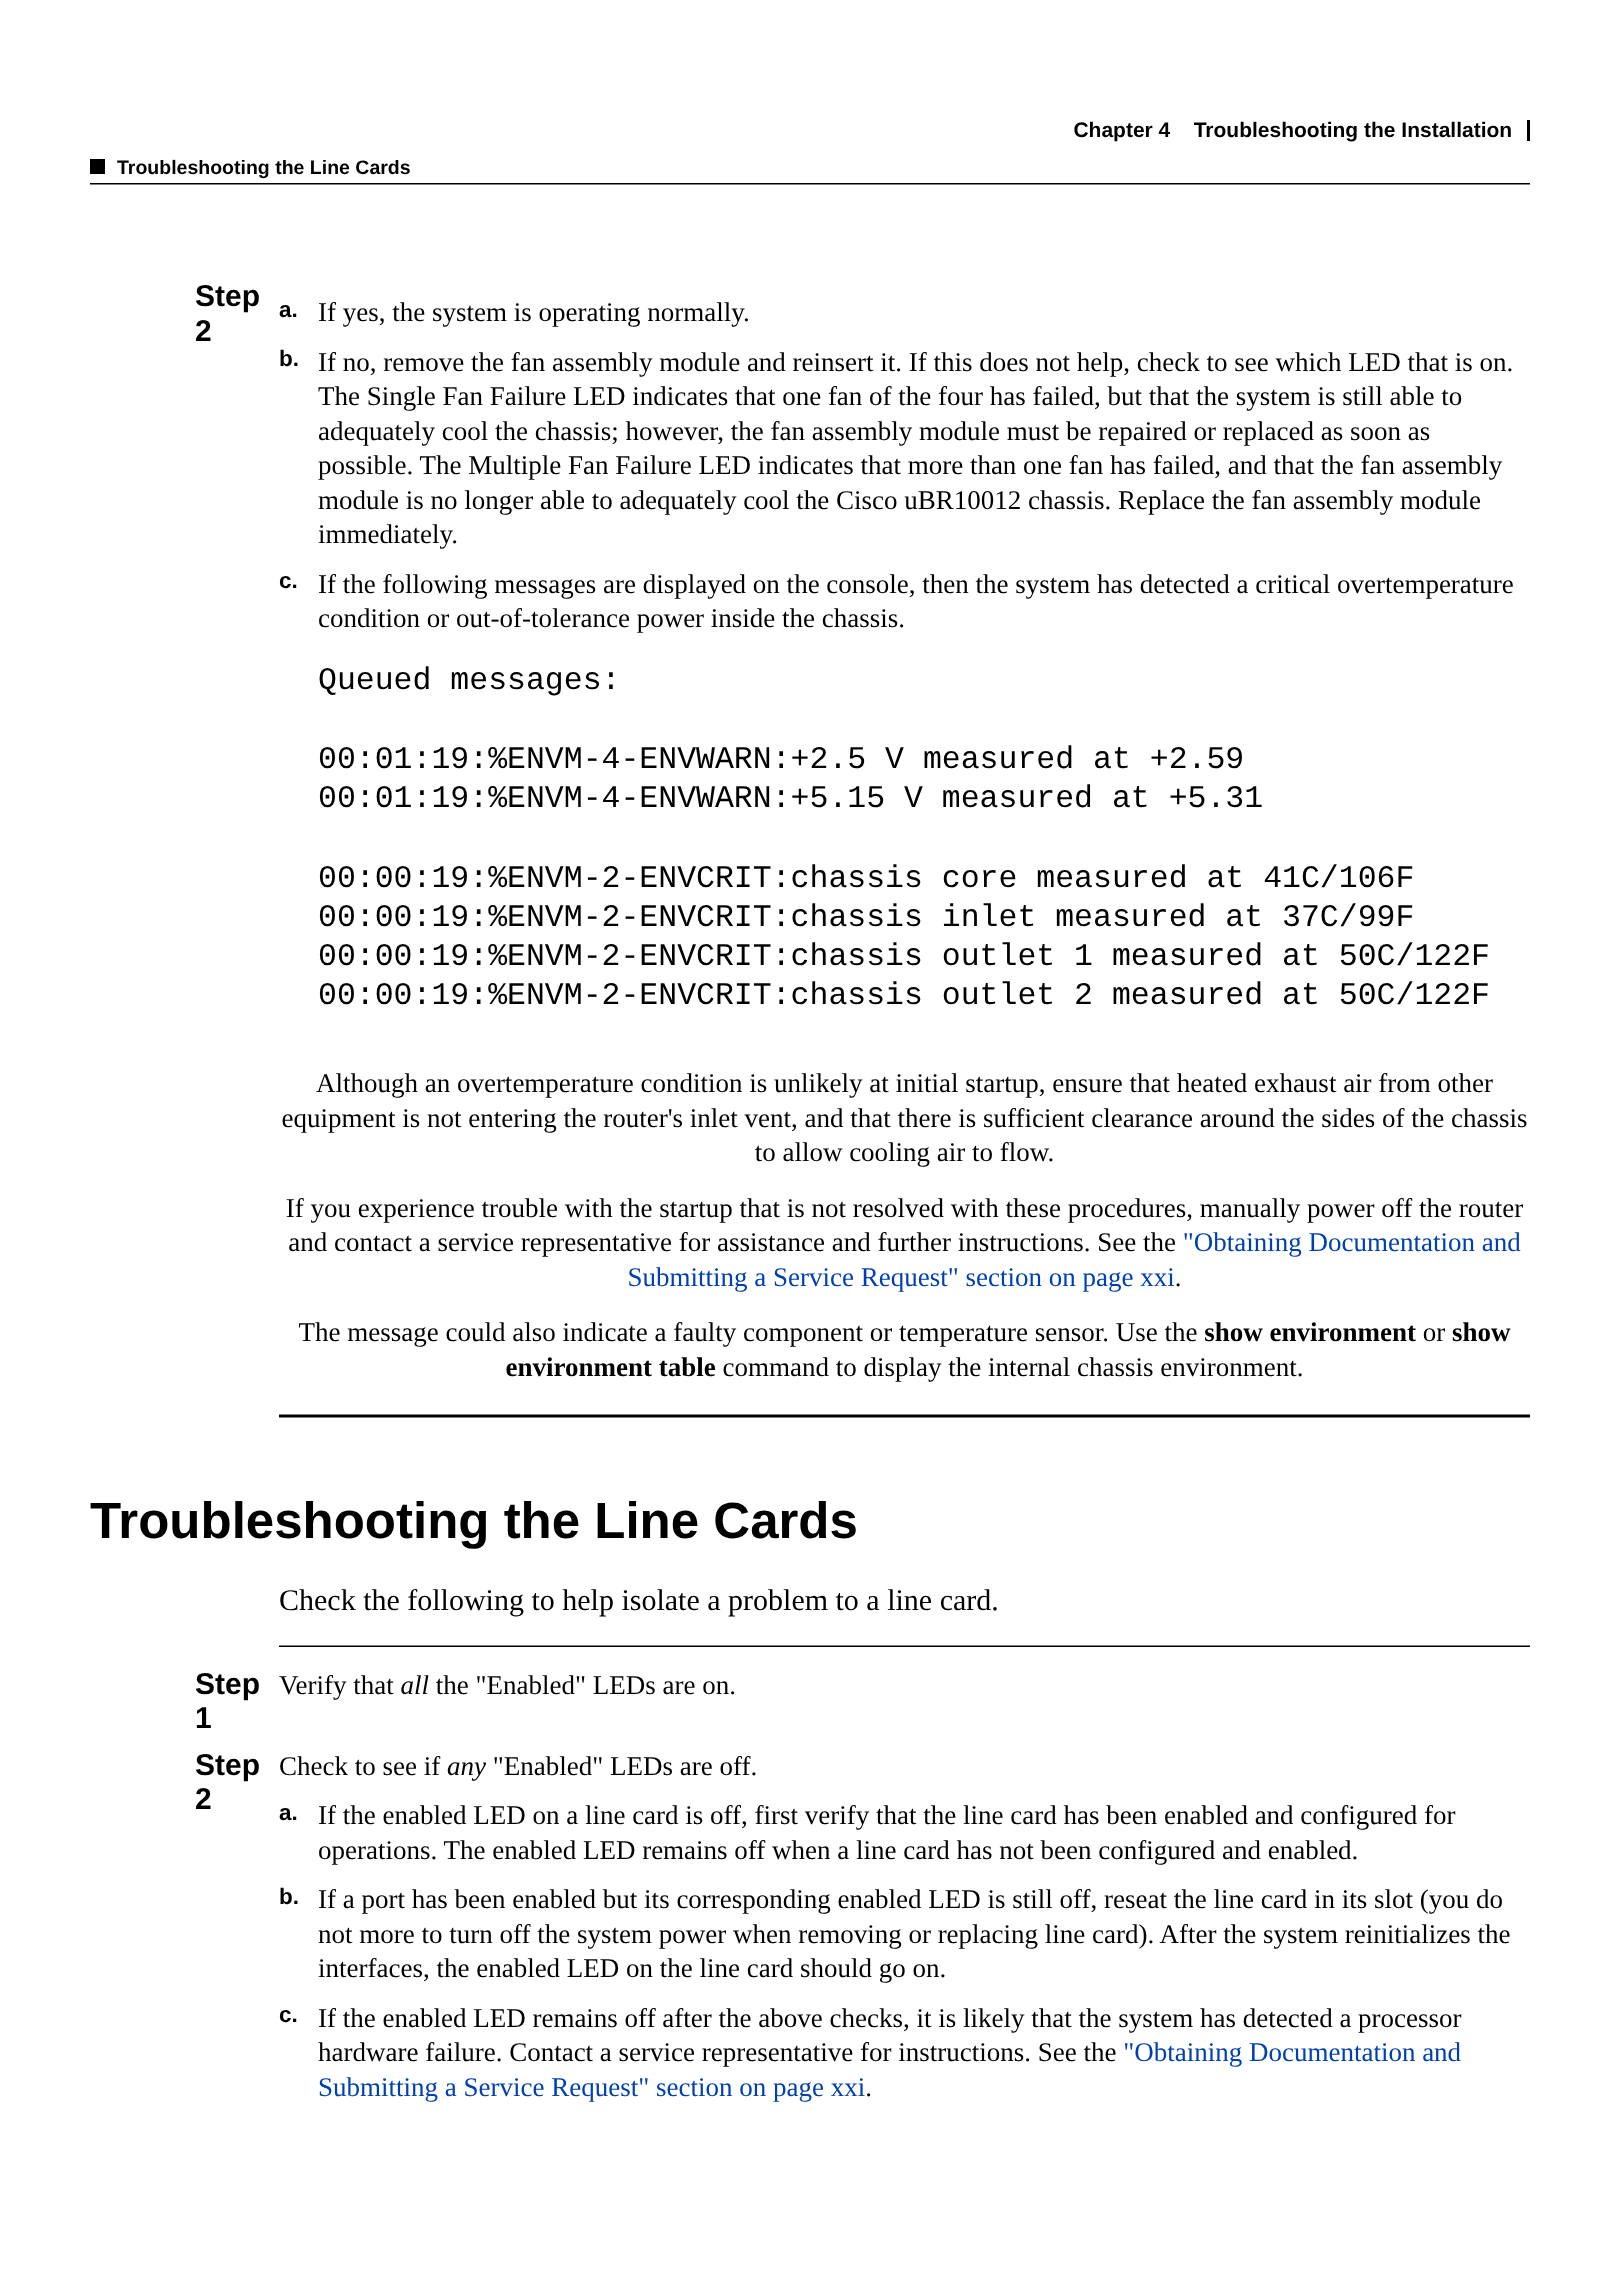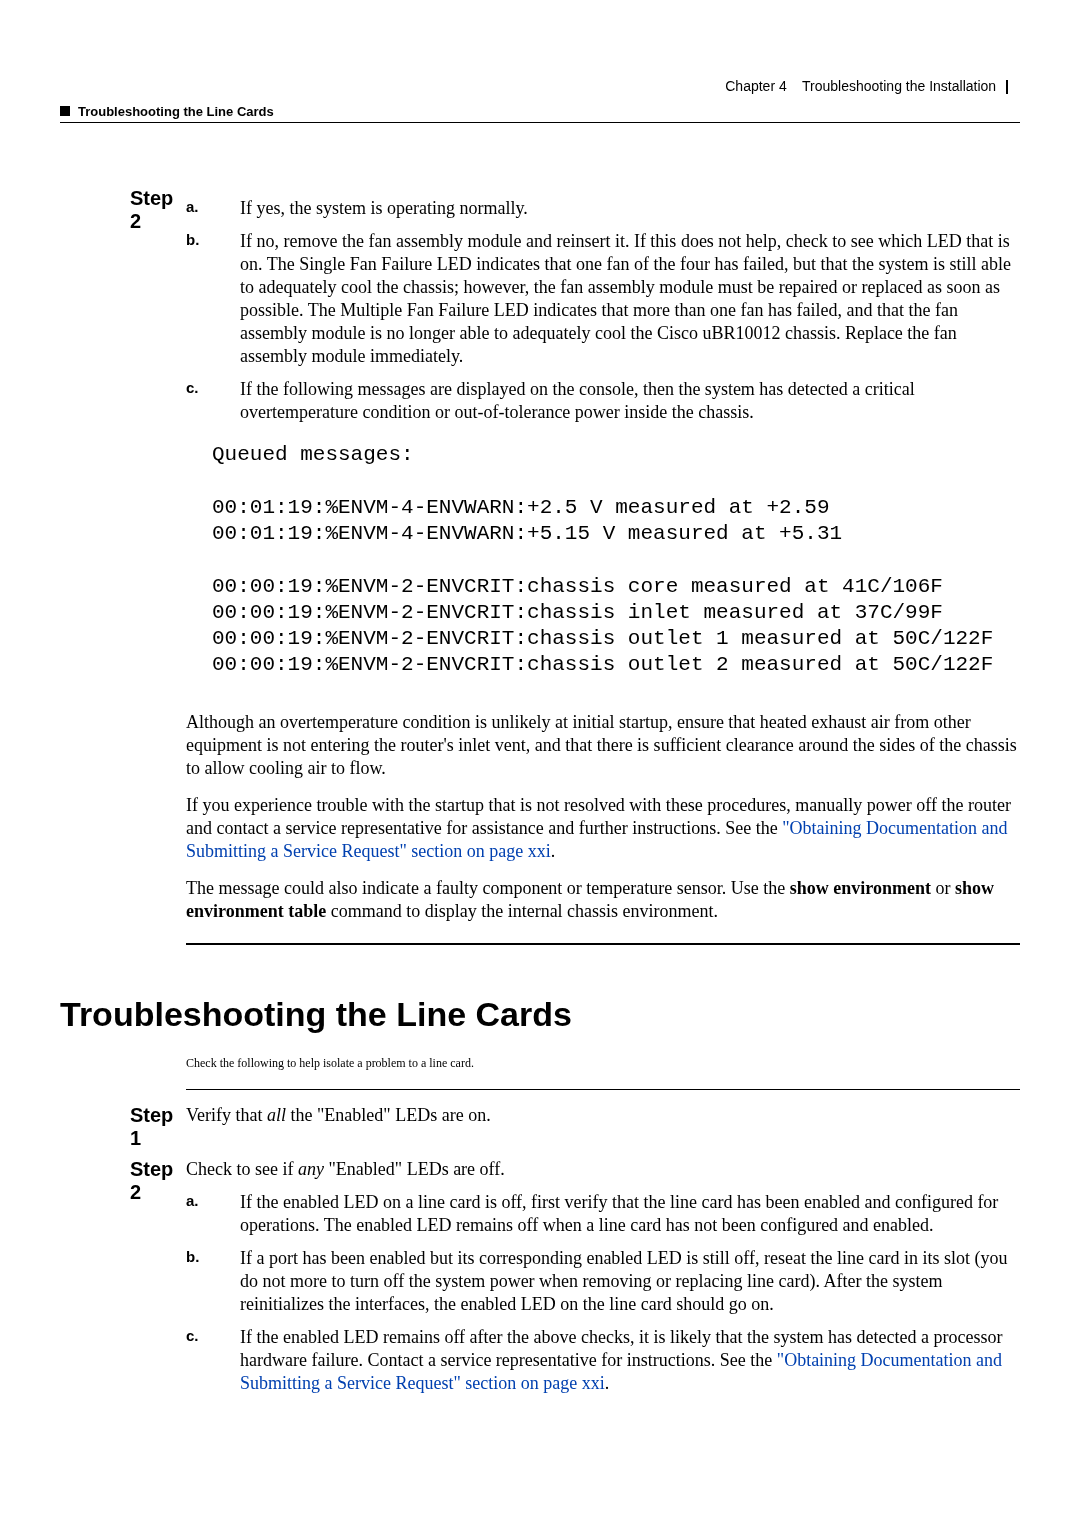--- a/index.html
+++ b/index.html
@@ -14,24 +14,24 @@
     width: 1080px;
     box-sizing: border-box;
     padding: 78px 60px 40px 60px;
   }
   .header {
     position: relative;
     height: 24px;
   }
   .header-right {
     position: absolute;
-    right: 12px;
+    right: 0;
     font-family: Arial, Helvetica, sans-serif;
     font-size: 14px;
-    font-weight: normal;
+    font-weight: bold;
   }
   .header-tick {
     display: inline-block;
     border-right: 2px solid #000;
     height: 14px;
     margin-left: 6px;
     vertical-align: middle;
   }
   .subheader {
     position: relative;
@@ -84,32 +84,32 @@
   }
   .sub-marker {
     width: 26px;
     flex: 0 0 26px;
     font-family: Arial, Helvetica, sans-serif;
     font-weight: bold;
     font-size: 15px;
   }
   .sub-text {
     flex: 1;
-    margin-left: 28px;
   }
   .code-block {
     font-family: "Courier New", Courier, monospace;
     font-size: 21px;
     white-space: pre;
     margin: 18px 0 18px 26px;
     line-height: 1.25;
   }
   .para {
     margin-top: 14px;
     margin-bottom: 6px;
+    text-align: center;
   }
   .body-after-steps {
     margin-left: 56px;
     font-size: 18px;
     line-height: 1.28;
   }
   .hr1 {
     border: none;
     border-top: 2px solid #000;
     margin: 20px 0 26px 56px;
@@ -117,21 +117,21 @@
   .h1 {
     font-family: Arial, Helvetica, sans-serif;
     font-weight: bold;
     font-size: 34px;
     margin-top: 50px;
     margin-bottom: 22px;
     margin-left: -70px;
   }
   .intro {
     margin-left: 56px;
-    font-size: 12px;
+    font-size: 20px;
     margin-bottom: 18px;
   }
   .hr-start {
     border: none;
     border-top: 1.2px solid #000;
     margin: 10px 0 14px 56px;
   }
   .link { color: #0040b0; }
   .footer {
     margin-top: 66px;

